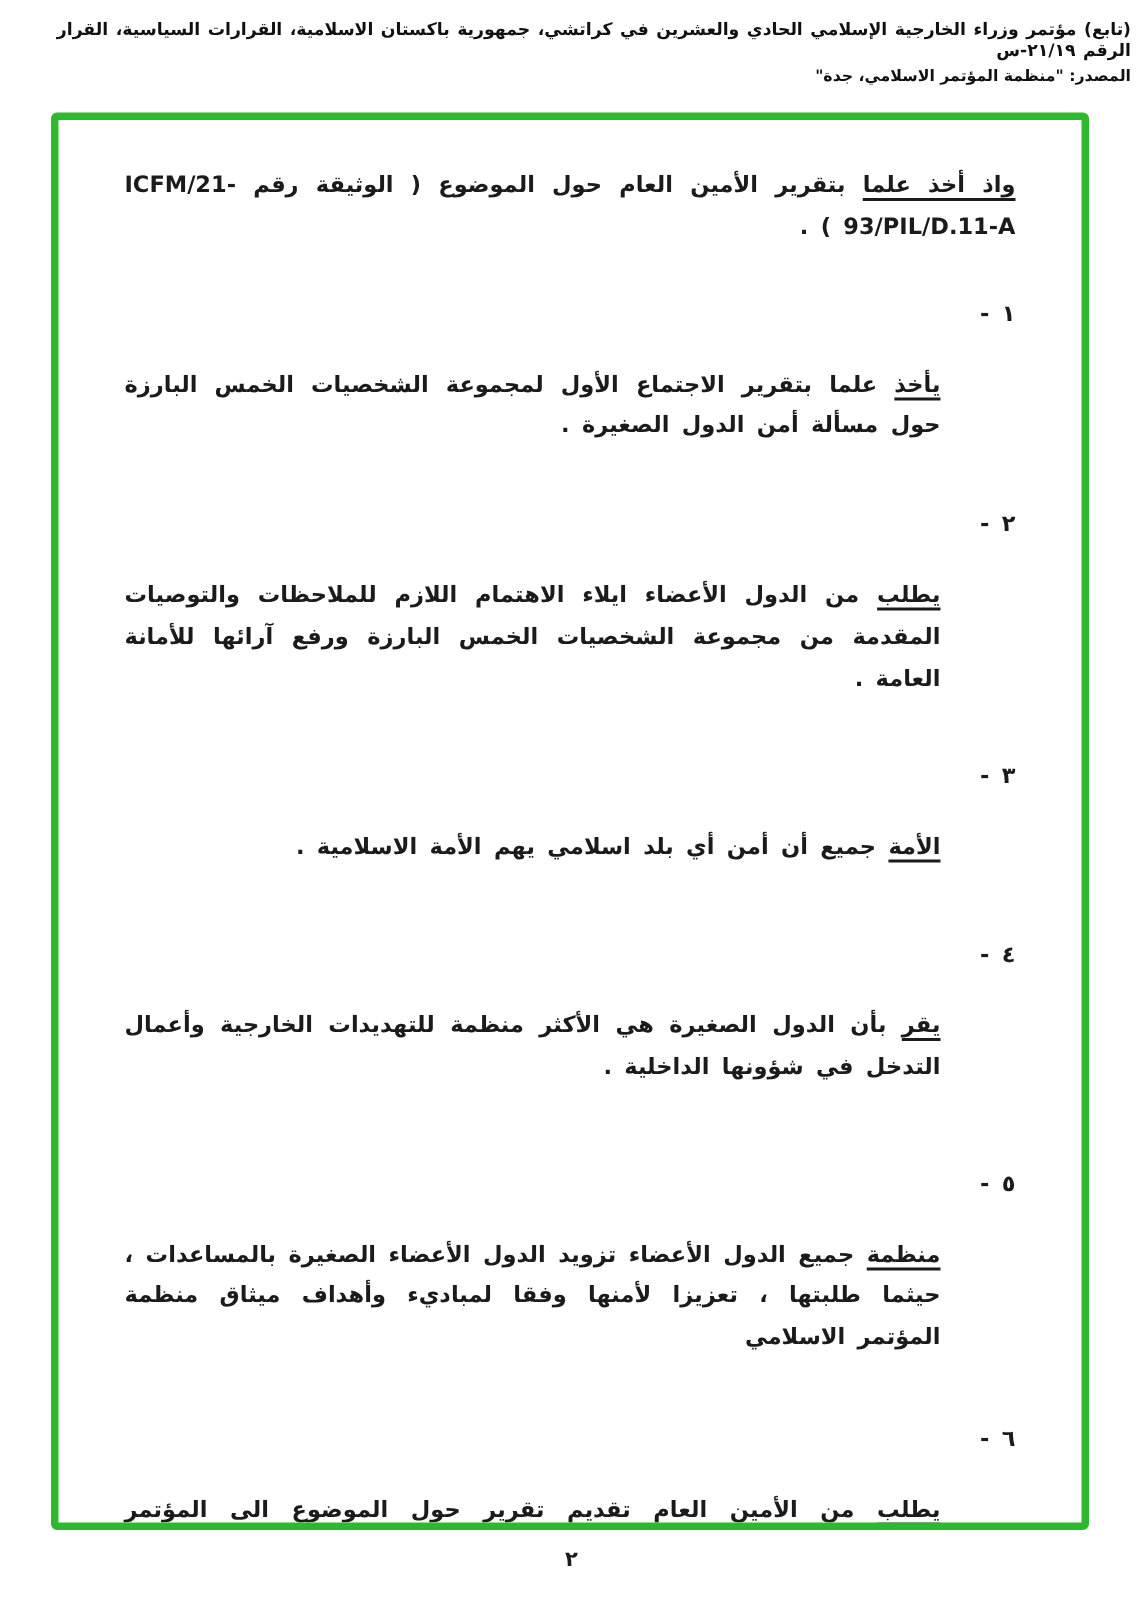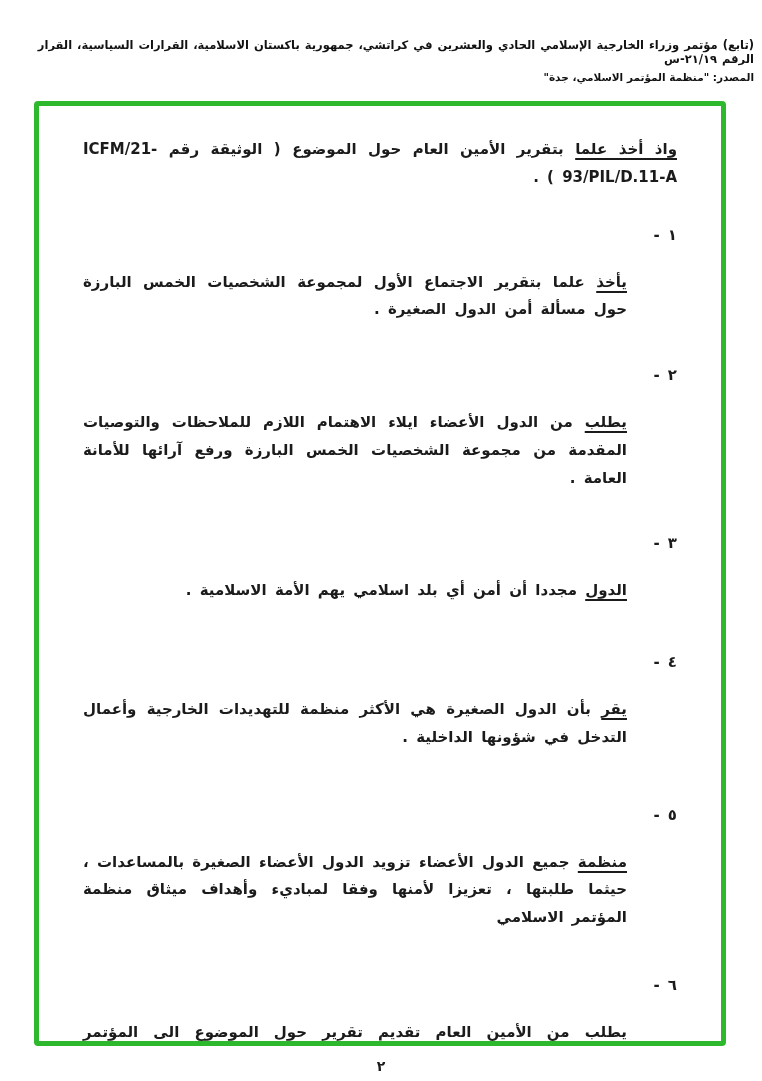--- a/index.html
+++ b/index.html
@@ -14,21 +14,21 @@
   .page {
     width: 762px;
     height: 1081px;
     position: relative;
     background: #ffffff;
     color: #1b1b1b;
   }
   .top-header {
     direction: rtl;
     text-align: right;
-    padding: 38px 8px 0 8px;
+    padding: 12px 8px 0 8px;
     font-weight: 700;
     color: #111;
   }
   .hdr-line1 {
     font-size: 11.5px;
     letter-spacing: 0;
     word-spacing: 1px;
   }
   .hdr-line2 {
     font-size: 10.5px;
@@ -128,22 +128,22 @@
           <div class="item-num">٢ -</div>
           <div class="item-text">
             <span class="lead">يطلب</span>
             <span>من الدول الأعضاء ايلاء الاهتمام اللازم للملاحظات والتوصيات المقدمة من مجموعة الشخصيات الخمس البارزة ورفع آرائها للأمانة العامة .</span>
           </div>
         </div>
 
         <div class="item item-3">
           <div class="item-num">٣ -</div>
           <div class="item-text">
-            <span class="lead">الدول</span>
-            <span>مجددا أن أمن أي بلد اسلامي يهم الأمة الاسلامية .</span>
+            <span class="lead">الأمة</span>
+            <span>جميع أن أمن أي بلد اسلامي يهم الأمة الاسلامية .</span>
           </div>
         </div>
 
         <div class="item item-4">
           <div class="item-num">٤ -</div>
           <div class="item-text">
             <span class="lead">يقر</span>
             <span>بأن الدول الصغيرة هي الأكثر منظمة للتهديدات الخارجية وأعمال التدخل في شؤونها الداخلية .</span>
           </div>
         </div>

